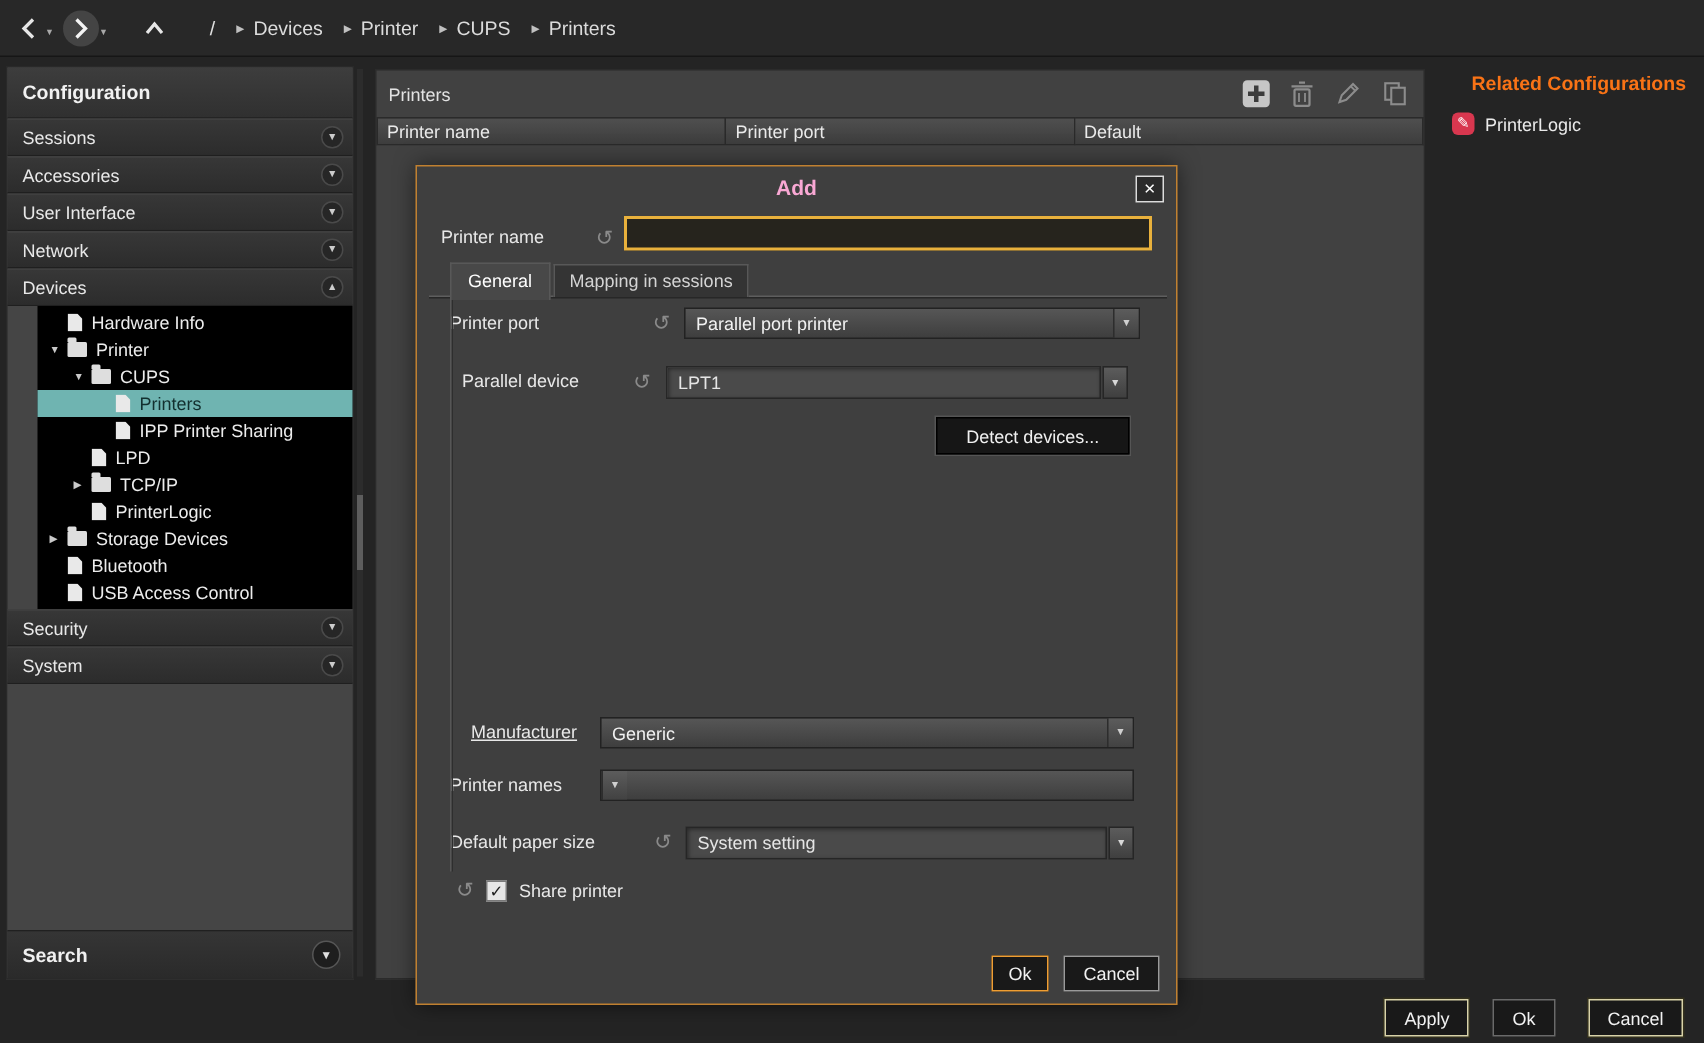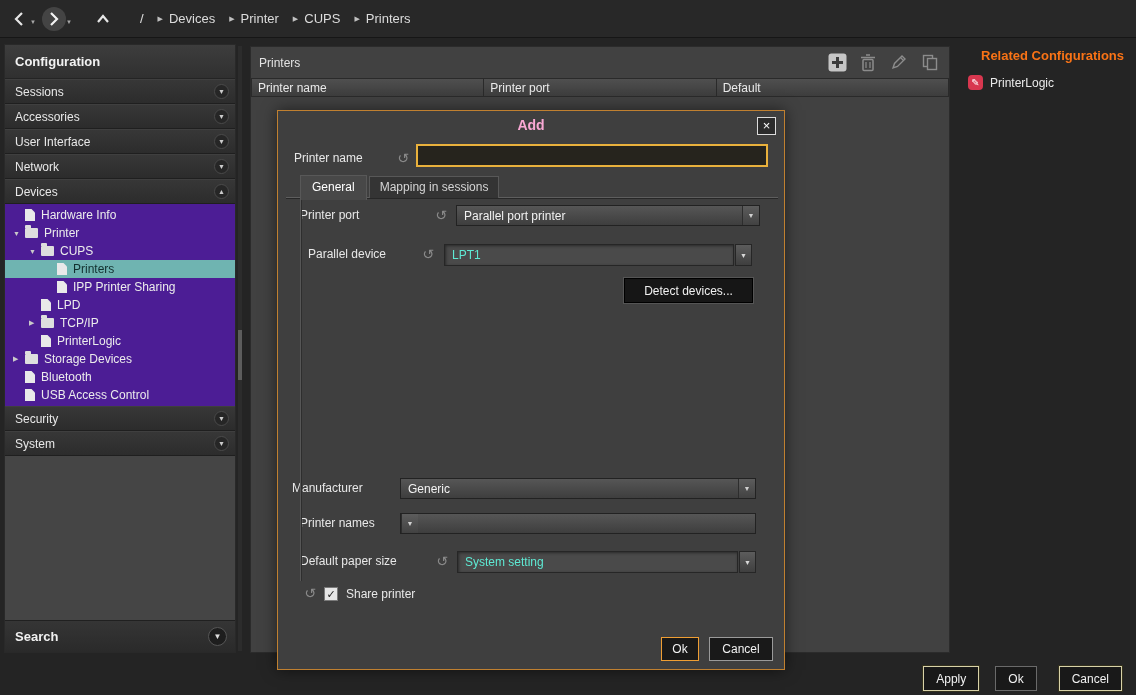--- a/index.html
+++ b/index.html
@@ -22,21 +22,21 @@
   
   .sidebar { position:absolute; left:4px; top:44px; width:232px; height:609px; background:#454545;
              border:1px solid #292929; display:flex; flex-direction:column; }
   .sidebar-title { flex:0 0 33px; line-height:33px; padding-left:10px; font-size:13px; font-weight:bold;
                    color:#f2f2f2; background:linear-gradient(#3d3d3d,#303030); border-bottom:1px solid #242424; }
   .section-row { flex:0 0 25px; display:flex; align-items:center; justify-content:space-between;
                  padding:0 6px 0 10px; font-size:12px; color:#e8e8e8; cursor:pointer;
                  background:linear-gradient(#373737,#2c2c2c); border-top:1px solid #3f3f3f; border-bottom:1px solid #1f1f1f; }
   .section-caret { width:15px; height:15px; border-radius:50%; background:#262626; border:1px solid #4a4a4a;
                    color:#cccccc; font-size:7px; display:flex; align-items:center; justify-content:center; }
-  .tree { background:#4c1d95; padding:2px 0; }
+  .tree { background:#000000; padding:2px 0;margin-left:20px; }
   .tree-row { display:flex; align-items:center; height:18px; font-size:12px; color:#ececec; cursor:pointer; }
   .tree-row.selected { background:#6fb4b1; color:#13302f; }
   .d1 { padding-left:8px; } .d2 { padding-left:24px; } .d3 { padding-left:40px; }
   .t-arrow { flex:0 0 12px; font-size:7px; color:#c9c9c9; }
   .i-doc { flex:0 0 10px; width:10px; height:12px; background:#e9e9e9; margin-right:6px;
            clip-path:polygon(0 0,65% 0,100% 30%,100% 100%,0 100%); }
   .i-folder { flex:0 0 13px; width:13px; height:10px; background:#dedede; border-radius:1px;
               position:relative; margin-right:6px; }
   .i-folder::before { content:""; position:absolute; top:-3px; left:0; width:6px; height:3px;
                       background:#dedede; border-radius:1px 1px 0 0; }
@@ -92,21 +92,21 @@
   .tab-underline { position:absolute; left:8px; top:86px; width:492px; height:1px; background:#5e5e5e;
                    box-shadow:0 1px 0 #272727; z-index:1; }
   .tab-leftline { position:absolute; left:22px; top:87px; width:1px; height:383px; background:#565656;
                   box-shadow:1px 0 0 #2e2e2e; z-index:1; }
   .dropdown { position:absolute; height:21px; background:linear-gradient(#565656,#3e3e3e);
               border:1px solid #222222; display:flex; align-items:center; cursor:pointer; }
   .dd-text { flex:1; padding:0 7px; font-size:12px; color:#f2f2f2; white-space:nowrap; overflow:hidden; }
   .dd-arrow { flex:0 0 17px; height:100%; display:flex; align-items:center; justify-content:center;
               font-size:7px; color:#d0d0d0; border-left:1px solid #2d2d2d; background:linear-gradient(#5c5c5c,#424242); }
   .combo-field { position:absolute; height:22px; background:#4a4a4a; border:1px solid #262626;
-                 box-shadow:inset 1px 1px 3px rgba(0,0,0,.45); color:#5eead4; font-size:12px;
+                 box-shadow:inset 1px 1px 3px rgba(0,0,0,.45); color:#e5e5e5; font-size:12px;
                  padding:0 7px; display:flex; align-items:center; cursor:text; }
   .combo-btn { position:absolute; width:17px; height:22px; background:linear-gradient(#5c5c5c,#3f3f3f);
                border:1px solid #262626; display:flex; align-items:center; justify-content:center;
                font-size:7px; color:#d8d8d8; cursor:pointer; }
   .detect-btn { position:absolute; left:346px; top:167px; width:129px; height:25px; background:#161616;
                 border:1px solid #000; box-shadow:0 0 0 1px #555; color:#f0f0f0; font-size:12px;
                 display:flex; align-items:center; justify-content:center; cursor:pointer; }
   .checkbox { position:absolute; width:14px; height:14px; background:#e6e6e6; border:1px solid #7a7a7a;
               display:flex; align-items:center; justify-content:center; font-size:11px; font-weight:bold;
               color:#1c1c1c; cursor:pointer; }
@@ -345,21 +345,21 @@
 
     <div class="m-label" style="left:30px; top:133px;">Parallel device</div>
     <span class="reset" style="left:142px; top:133px;">↺</span>
     <div class="combo-field" style="left:166px; top:133px; width:290px;">LPT1</div>
     <div class="combo-btn" style="left:457px; top:133px;">
       <span>▼</span>
     </div>
 
     <div class="detect-btn">Detect devices...</div>
 
-    <div class="m-label" style="left:14px; top:367px;">Manufacturer</div>
+    <div class="m-label" style="left:36px; top:367px;text-decoration:underline;">Manufacturer</div>
     <div class="dropdown" style="left:122px; top:367px; width:356px;">
       <span class="dd-text">Generic</span>
       <span class="dd-arrow">▼</span>
     </div>
 
     <div class="m-label" style="left:22px; top:402px;">Printer names</div>
     <div class="dropdown" style="left:122px; top:402px; width:356px;">
       <span class="dd-arrow">▼</span>
     </div>
 

